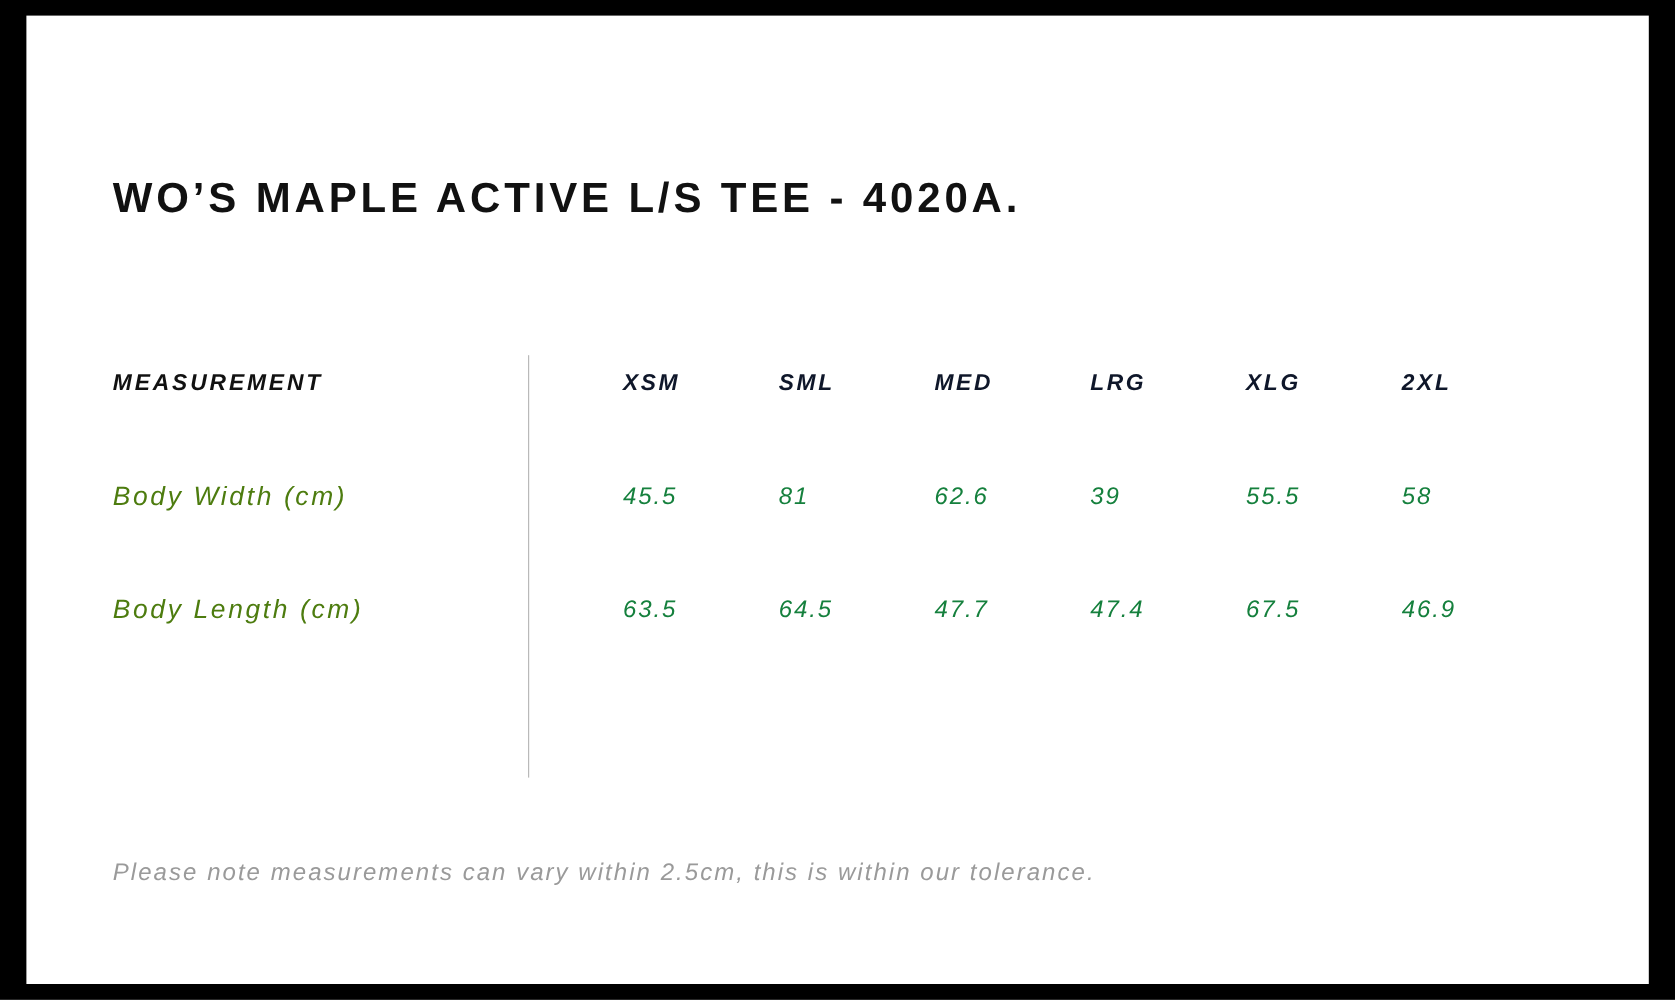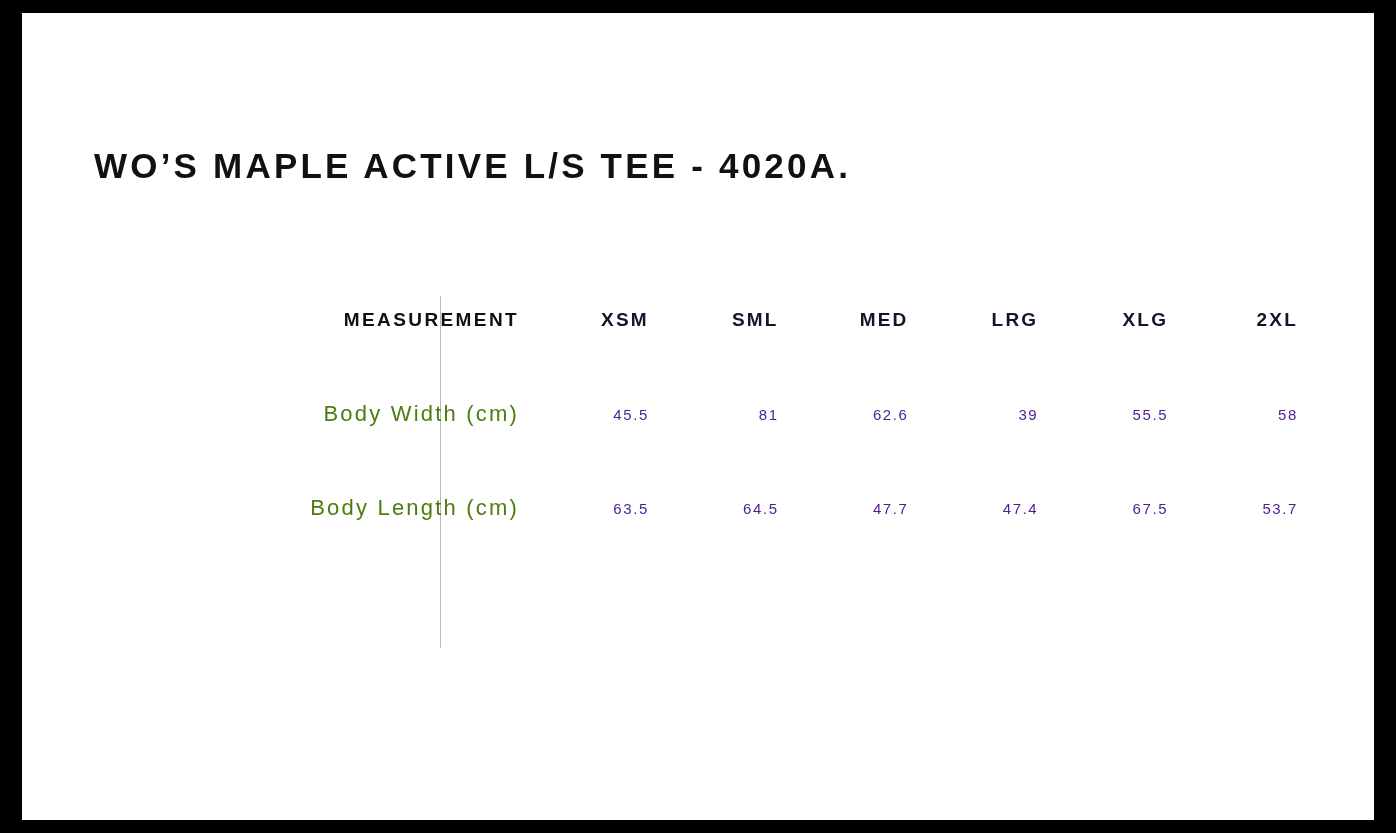--- a/index.html
+++ b/index.html
@@ -56,21 +56,22 @@
     border-collapse: collapse;
     table-layout: fixed;
   }
   table.sizes col.label { width: 425px; }
   table.sizes col.size  { width: 129.8px; }
 
   table.sizes th, table.sizes td {
     padding: 0;
     height: 94px;
     vertical-align: middle;
-    text-align: right;
+    text-align: left;
+    font-style: italic;
   }
   th.measurement-head {
     text-align: left;
     font-size: 19px;
     font-weight: 700;
     letter-spacing: 2.4px;
     color: #111111;
   }
   th.size-head {
     font-size: 19px;
@@ -79,24 +80,24 @@
     color: #0f172a;
   }
   td.row-label {
     text-align: left;
     font-size: 22px;
     font-weight: 400;
     letter-spacing: 2.2px;
     color: #4d7c0f;
   }
   td.value {
-    font-size: 15px;
+    font-size: 20px;
     font-weight: 400;
     letter-spacing: 1.6px;
-    color: #4c1d95;
+    color: #15803d;
   }
 
   .footnote {
     position: absolute;
     left: 72px;
     top: 703px;
     font-size: 20px;
     font-style: italic;
     letter-spacing: 1.7px;
     color: #9a9a9a;
@@ -144,20 +145,21 @@
           <td class="value">55.5</td>
           <td class="value">58</td>
         </tr>
         <tr>
           <td class="row-label">Body Length (cm)</td>
           <td class="value">63.5</td>
           <td class="value">64.5</td>
           <td class="value">47.7</td>
           <td class="value">47.4</td>
           <td class="value">67.5</td>
-          <td class="value">53.7</td>
+          <td class="value">46.9</td>
         </tr>
       </tbody>
     </table>
   </div>
 
+  <div class="footnote">Please note measurements can vary within 2.5cm, this is within our tolerance.</div>
 
 </div>
 
 </body></html>

